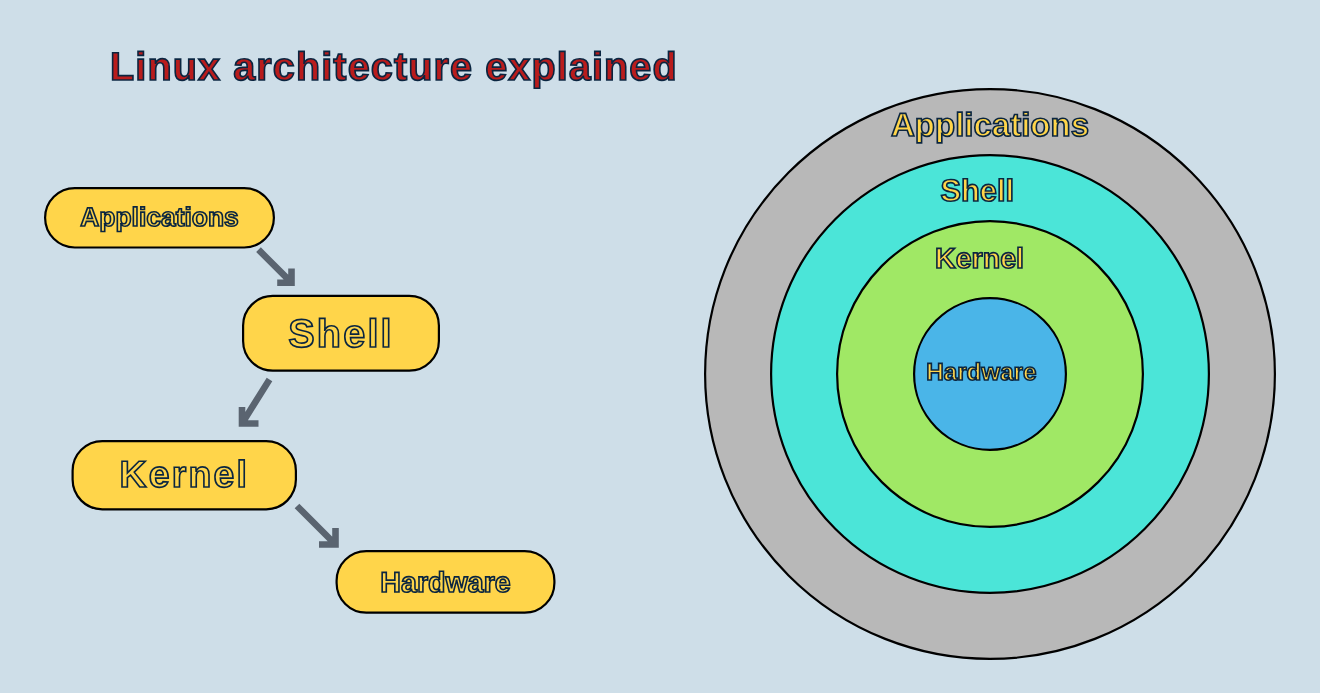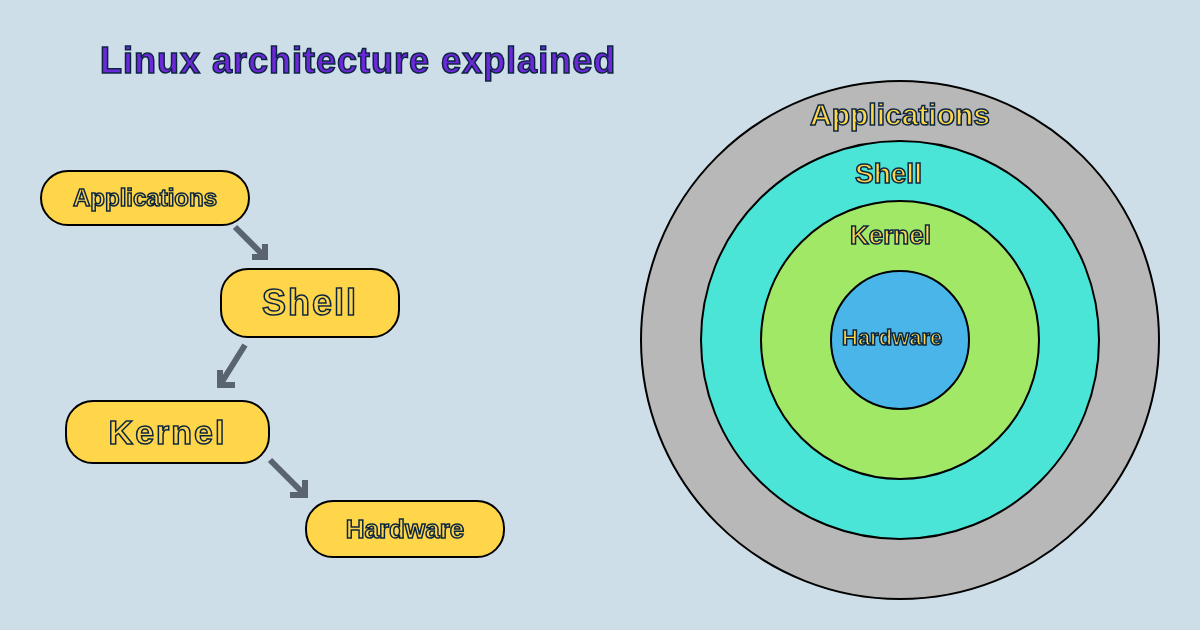--- a/index.html
+++ b/index.html
@@ -10,21 +10,21 @@
       font-family: Arial, Helvetica, sans-serif;
       position: relative;
       overflow: hidden;
     }
     .title {
       position: absolute;
       top: 40px;
       left: 100px;
       font-size: 36px;
       font-weight: bold;
-      color: #6d28d9;
+      color: #b91c1c;
       -webkit-text-stroke: 1.5px #0a2540;
       letter-spacing: 1px;
     }
     .pill {
       position: absolute;
       background: #ffd54a;
       border: 2px solid #000;
       border-radius: 28px;
       display: flex;
       align-items: center;

